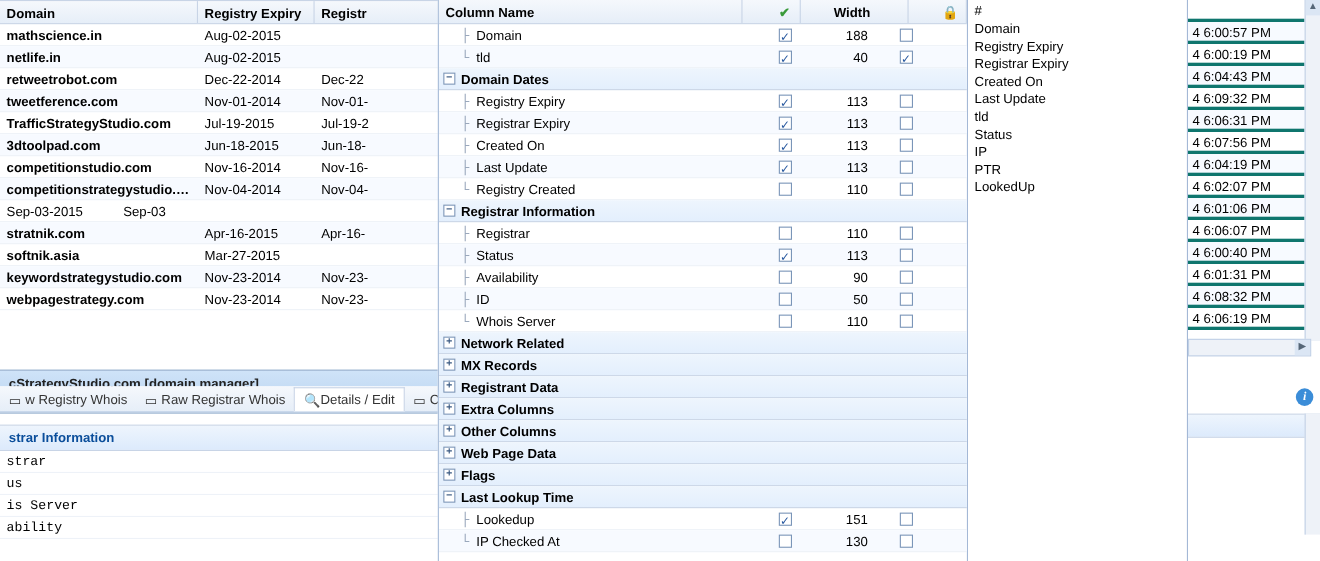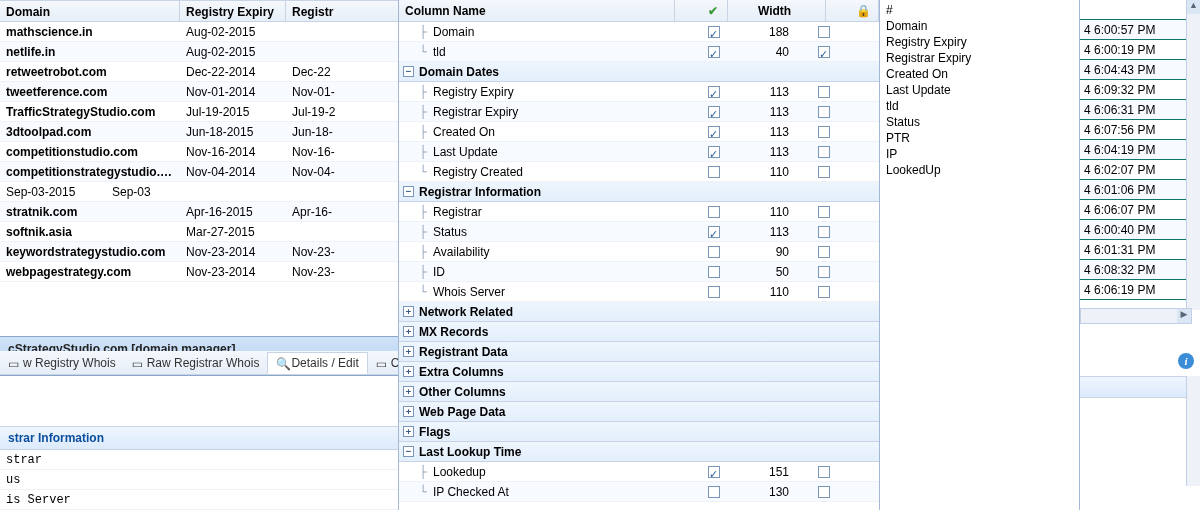--- a/index.html
+++ b/index.html
@@ -99,21 +99,20 @@
     width: 398px;
     background: #fff;
   }
   .section-head {
     background: linear-gradient(#eef5fd, #dceafc);
     color: #0b4e9b;
     font-weight: bold;
     padding: 4px 8px;
     border-bottom: 1px solid #c8d4e6;
     border-top: 1px solid #c8d4e6;
-    margin-top: 40px;
   }
   .prop-row {
     display: flex;
     height: 20px;
     line-height: 20px;
     border-bottom: 1px solid #eef2f8;
   }
   .prop-row > div:first-child {
     width: 80px;
     padding: 0 6px;
@@ -233,21 +232,21 @@
     position: absolute;
     left: 1080px; top: 0;
     width: 106px;
     height: 310px;
     background: #fff;
     line-height: 20px;
     font-size: 12px;
   }
   .times-col .row {
     height: 20px;
-    border-bottom: 1px solid #0f766e;
+    border-bottom: 3px solid #0f766e;
     padding: 0 4px;
     white-space: nowrap;
   }
   .times-col .row.alt { background: #f7faff; }
   .info-btn {
     position:absolute;
     right:6px; top:353px;
     width:16px; height:16px;
     border-radius:50%;
     background:#3b8dd8;
@@ -672,22 +671,22 @@
 
 <div class="right-list" id="right-list">
     <div>#</div>
     <div>Domain</div>
     <div>Registry Expiry</div>
     <div>Registrar Expiry</div>
     <div>Created On</div>
     <div>Last Update</div>
     <div>tld</div>
     <div>Status</div>
+    <div>IP</div>
     <div>PTR</div>
-    <div>IP</div>
     <div>LookedUp</div>
   </div>
 
 <div class="times-col" id="times-col">
     <div class="row"></div>
     <div class="row alt">4 6:00:57 PM</div>
     <div class="row">4 6:00:19 PM</div>
     <div class="row alt">4 6:04:43 PM</div>
     <div class="row">4 6:09:32 PM</div>
     <div class="row alt">4 6:06:31 PM</div>

